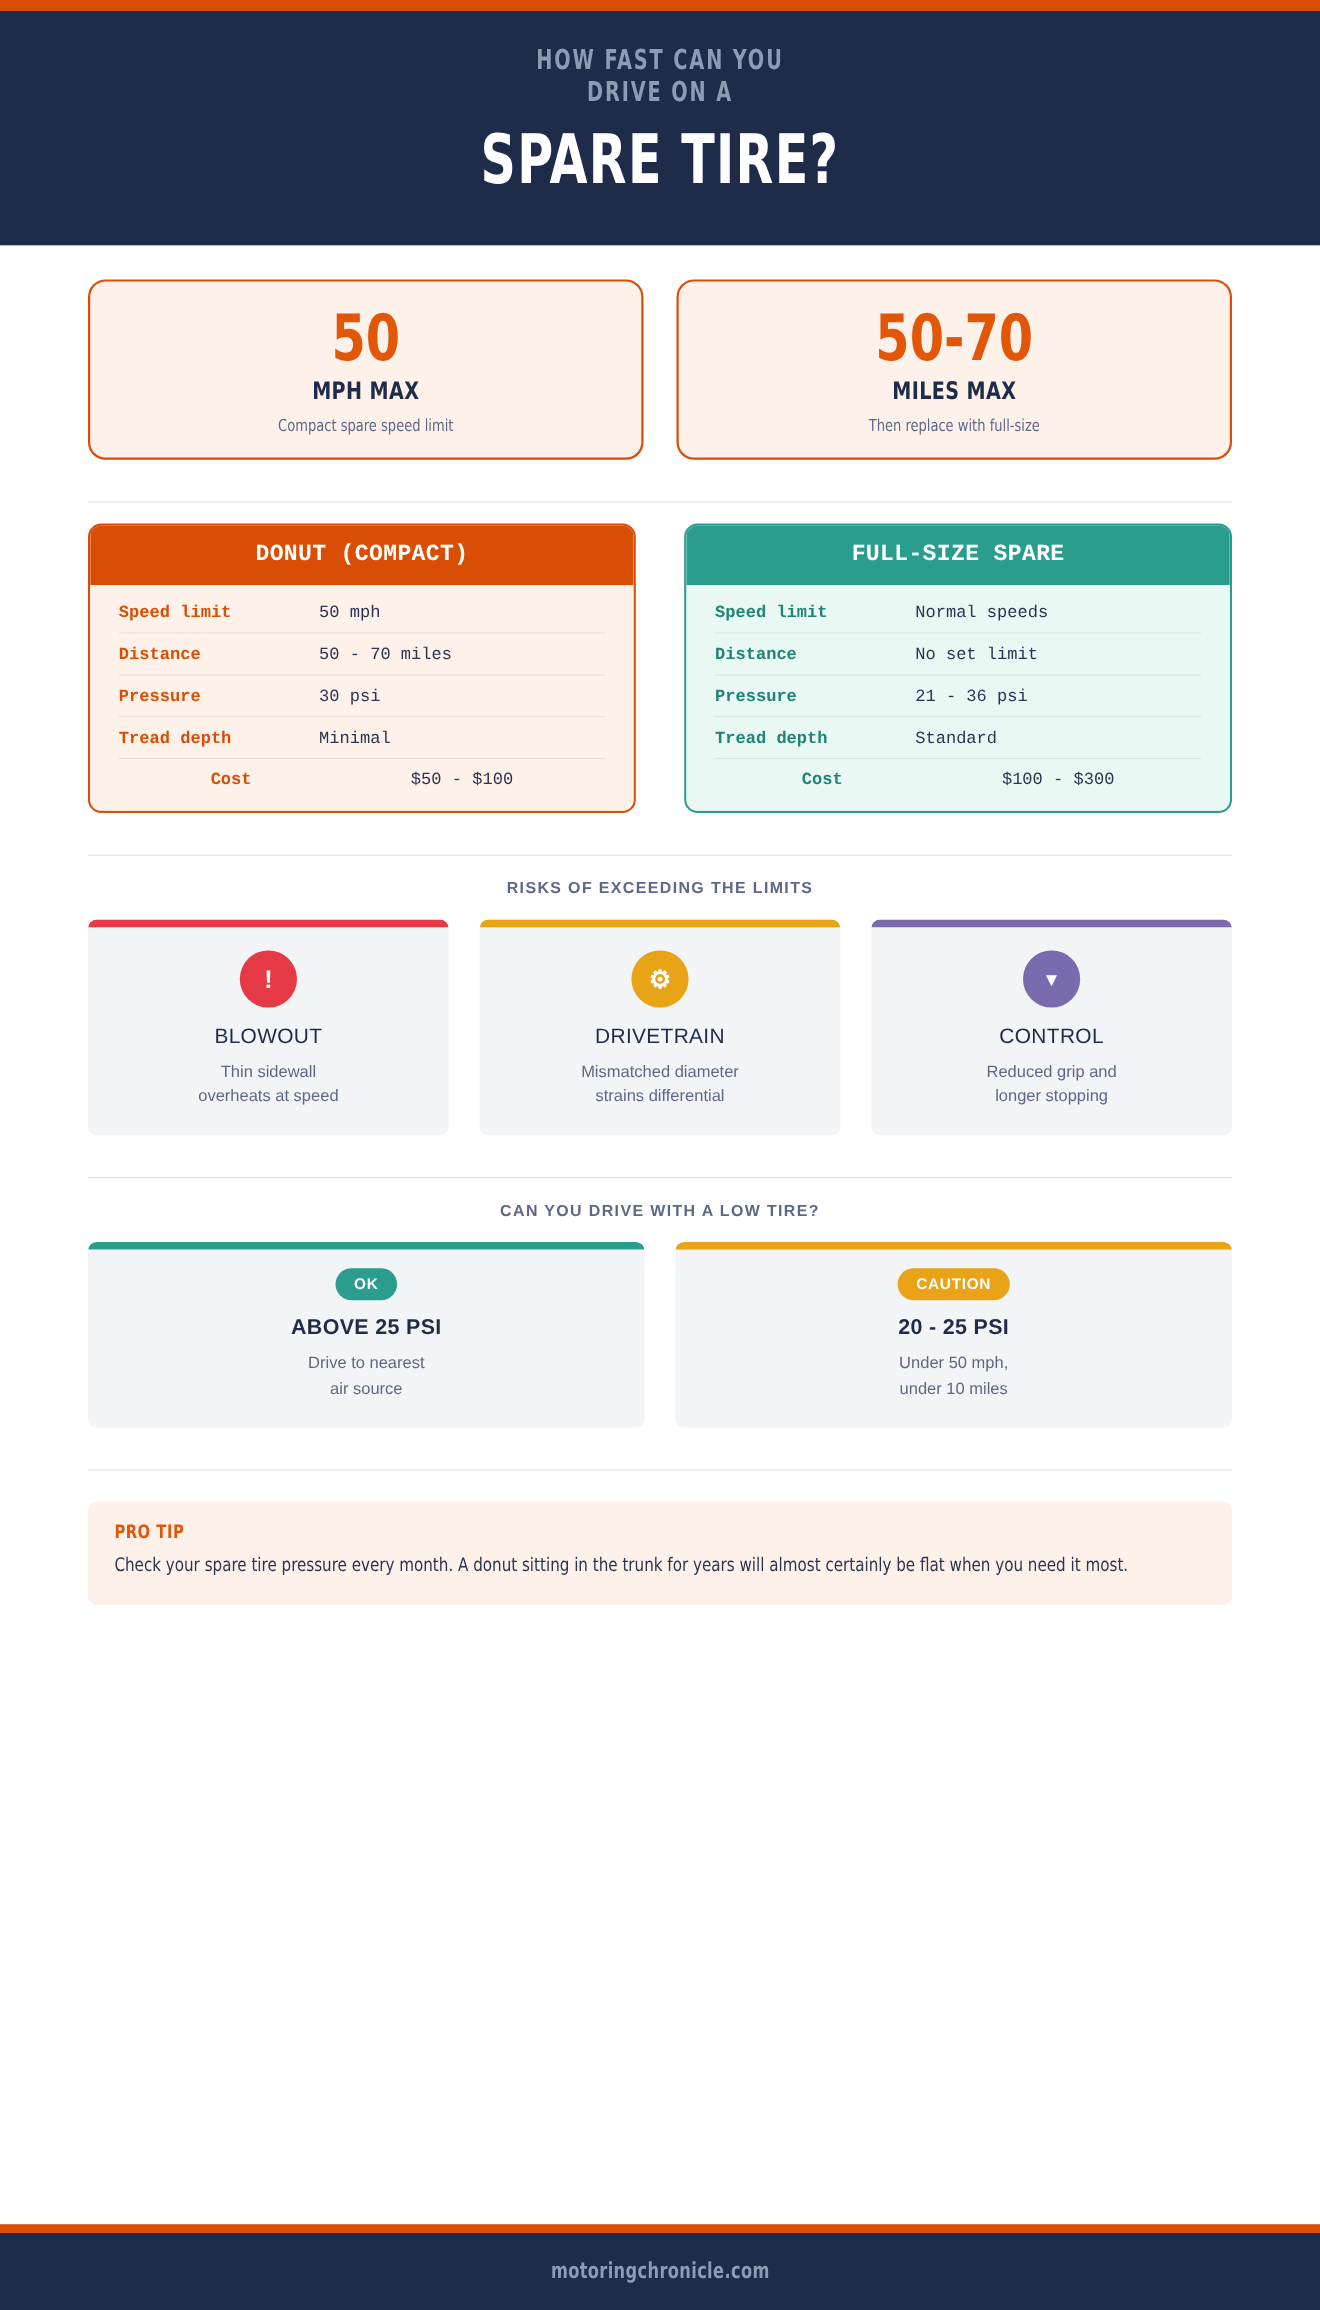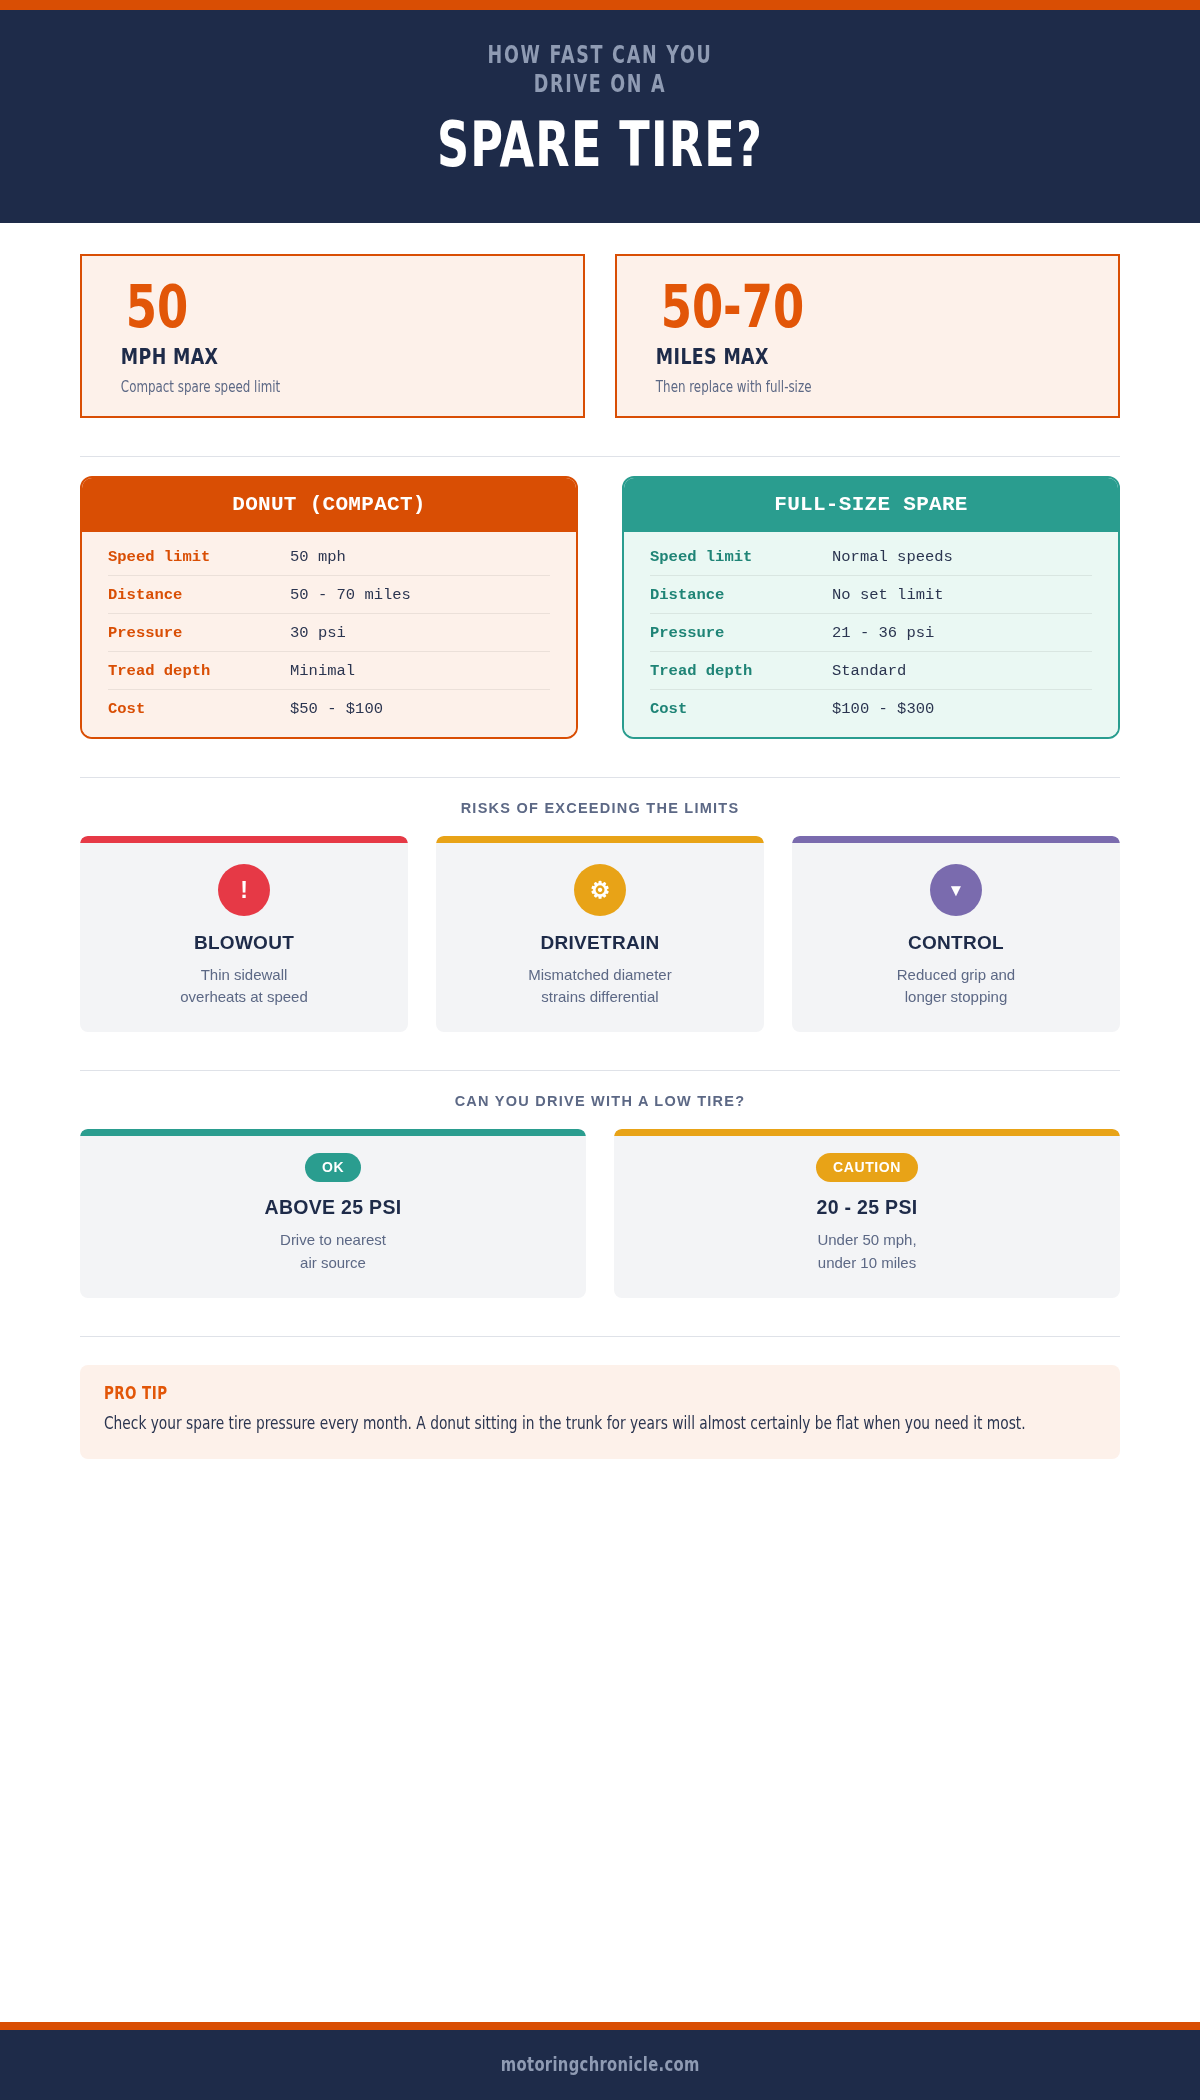--- a/index.html
+++ b/index.html
@@ -52,24 +52,24 @@
 
   
   .stats {
     display: flex;
     gap: 30px;
     margin-top: 31px;
   }
   .stat {
     flex: 1;
     border: 2px solid #D94E04;
-    border-radius: 0;
+    border-radius: 16px;
     background: #FDF1EA;
     padding: 22px 10px 20px 10px;
-    text-align: left;
+    text-align: center;
   }
   .stat .big {
     font-family: "DejaVu Sans Condensed", "Liberation Sans Narrow", "Liberation Sans", sans-serif;
     font-weight: 700;
     font-size: 58px;
     color: #E25608;
     line-height: 1.0;
     letter-spacing: 0px;
     transform: scaleX(0.86);
   }
@@ -131,21 +131,21 @@
   .ctable.full  .chead { background: #2A9D8F; }
   .ctable .cbody { padding: 6px 26px 10px 26px; }
   .ctable.donut .cbody { background: #FDF1EA; }
   .ctable.full  .cbody { background: #EAF8F3; }
   .crow {
     display: flex;
     padding: 10px 0 9px 0;
     border-bottom: 1px solid rgba(0,0,0,0.07);
     font-size: 15.5px;
   }
-  .crow:last-child { border-bottom: none; }
+  .crow:last-child { border-bottom: none; justify-content: center; }
   .crow .k {
     width: 182px;
     font-weight: 700;
   }
   .ctable.donut .crow .k { color: #D94E04; }
   .ctable.full  .crow .k { color: #1F8476; }
   .crow .v { color: #2B3550; }
 
   
   .grid3 {
@@ -177,21 +177,21 @@
     display: flex;
     align-items: center;
     justify-content: center;
     font-size: 23px;
     font-weight: 700;
     line-height: 1;
   }
   .gcard .circle.tri { font-size: 17px; }
   .gcard .gtitle {
     font-size: 19px;
-    font-weight: 700;
+    font-weight: 400;
     color: #1E2B49;
     margin-top: 16px;
     letter-spacing: 0.3px;
   }
   .gcard .gdesc {
     font-size: 15px;
     color: #5C6885;
     margin-top: 10px;
     line-height: 1.48;
   }

